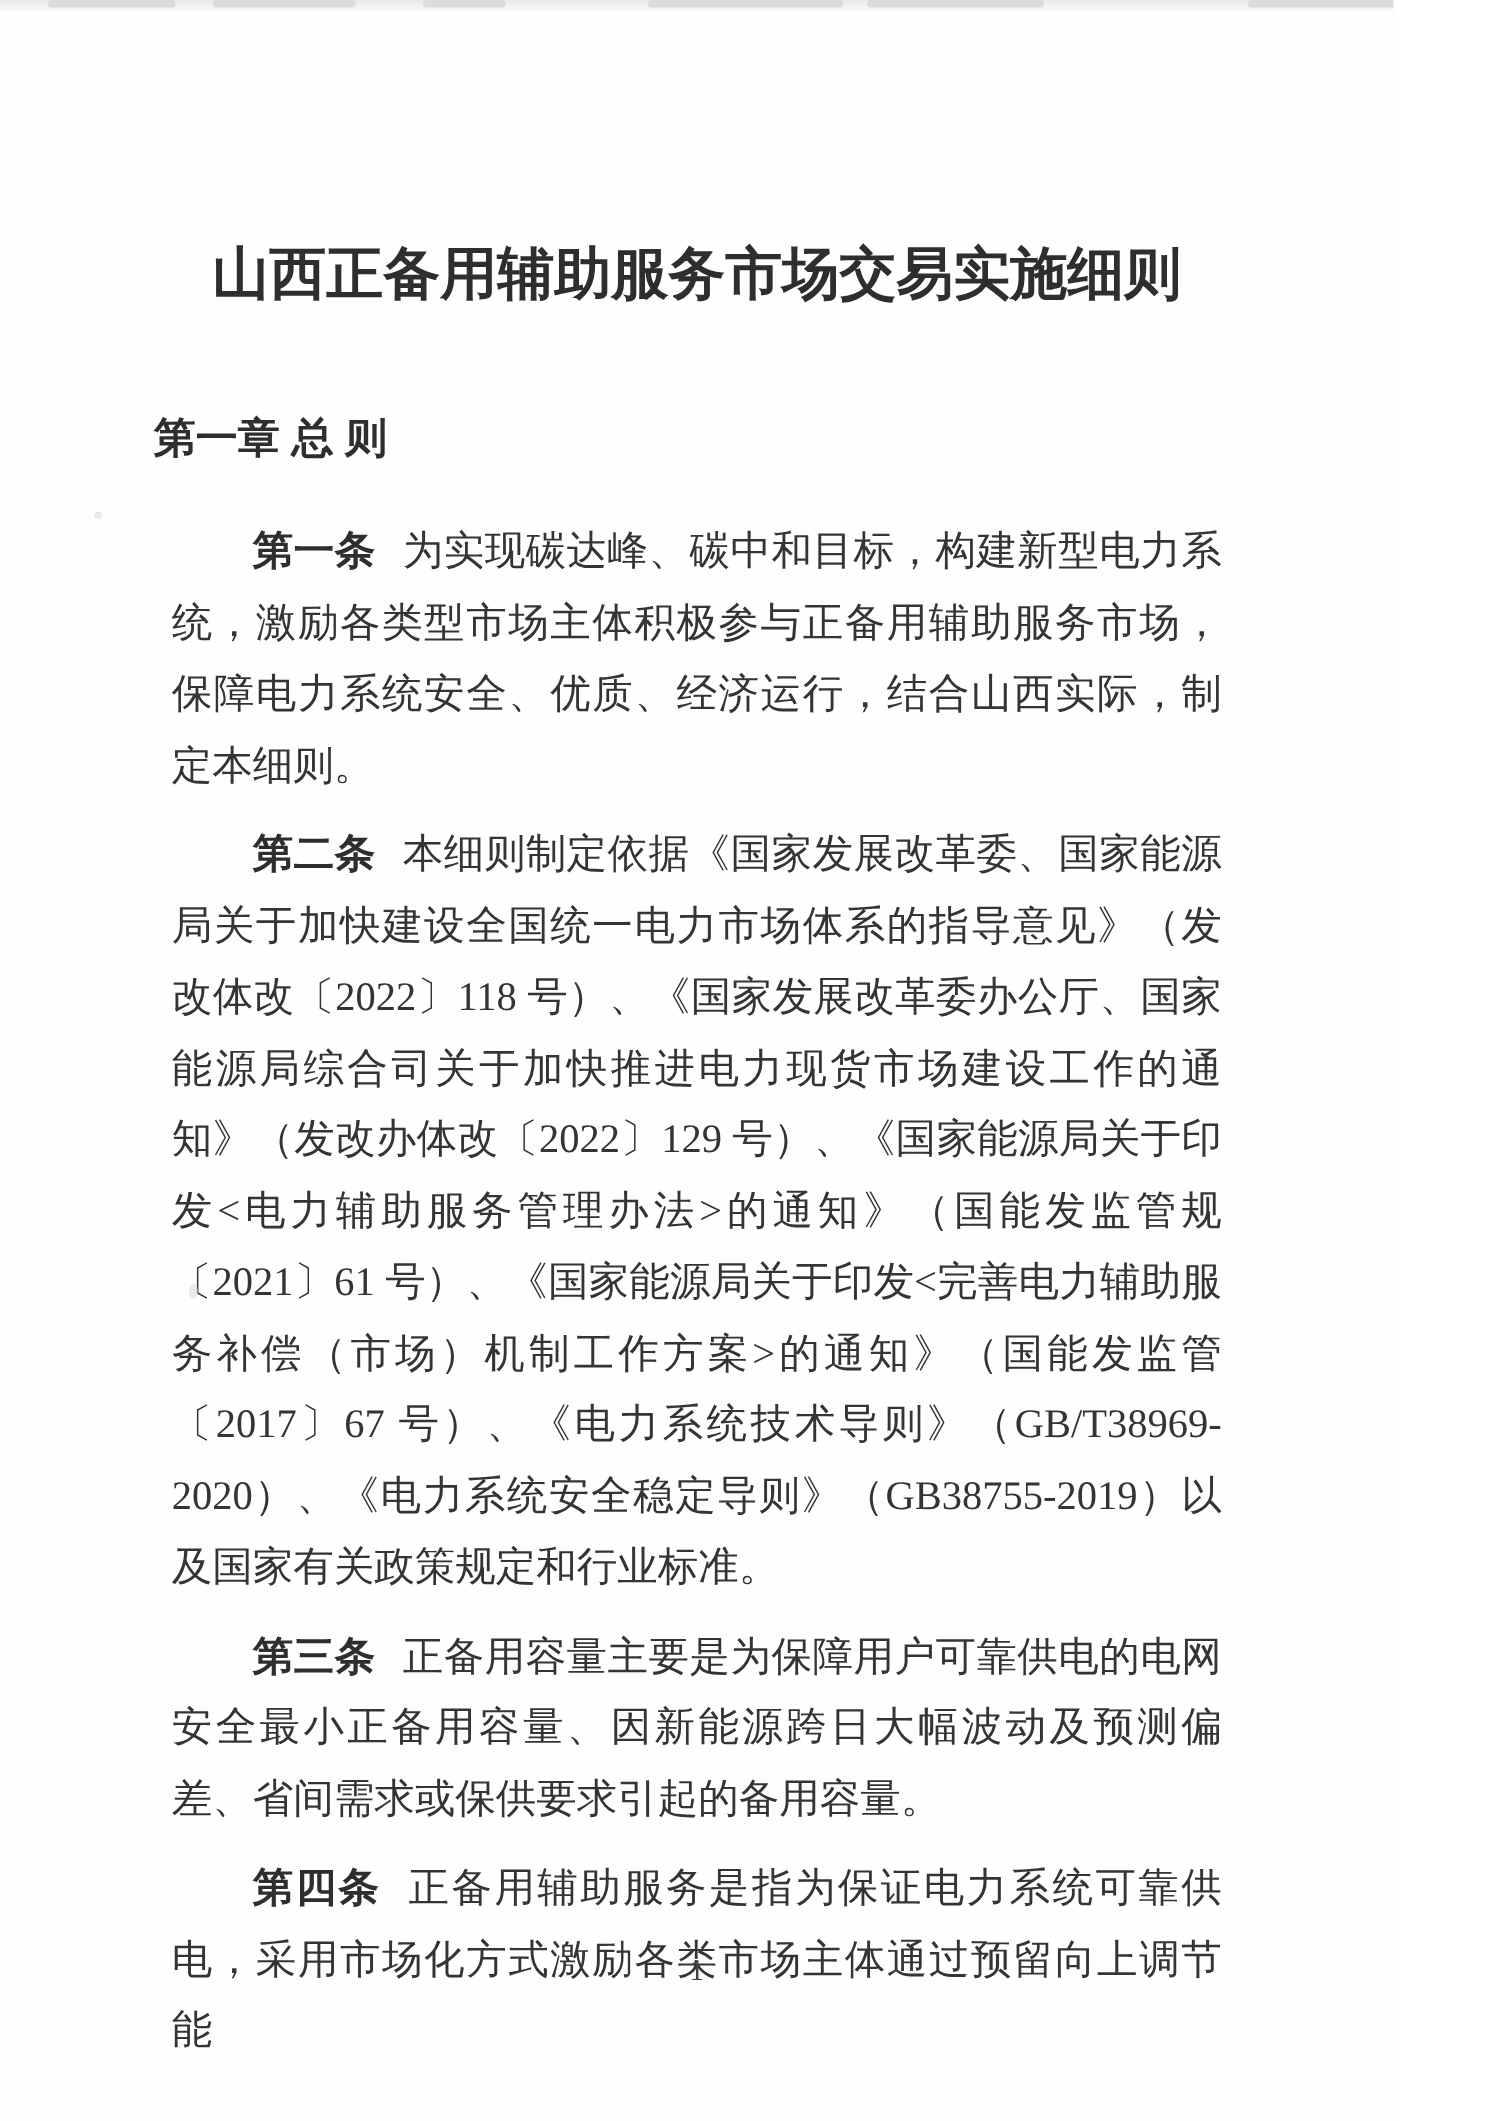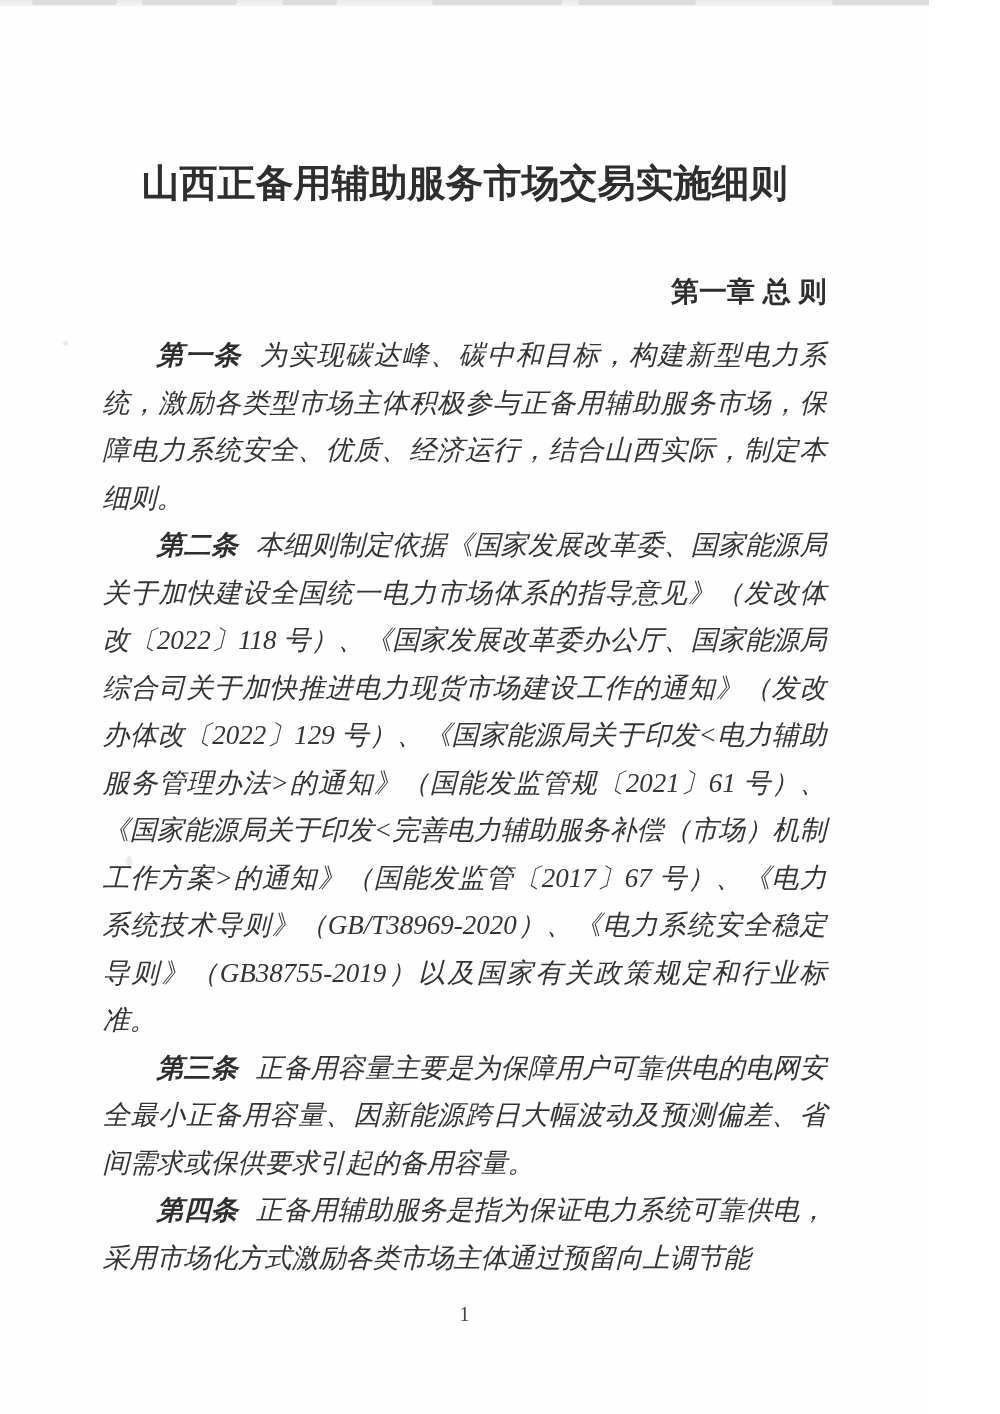--- a/index.html
+++ b/index.html
@@ -55,39 +55,38 @@
     font-family: "Liberation Sans", "DejaVu Sans", sans-serif;
     font-weight: bold;
     font-size: 38px;
     line-height: 50px;
     color: #2e2e2e;
   }
   .doc-title .title-line { display: block; }
   .chapter {
     margin: 0;
     padding-top: 64px;
-    text-align: right;
+    text-align: left;
     font-family: "Liberation Sans", "DejaVu Sans", sans-serif;
     font-weight: bold;
     font-size: 28px;
     line-height: 40px;
     color: #2e2e2e;
     white-space: pre-wrap;
   }
   .body-text {
     padding-top: 20px;
     font-size: 27px;
     line-height: 47.5px;
     text-align: justify;
     text-justify: inter-ideograph;
   }
   .body-text p {
-    margin: 0;
+    margin: 12px;
     text-indent: 54px;
-    font-style: italic;
   }
   .body-text .lbl {
     font-weight: bold;
     margin-right: 18px;
     color: #2e2e2e;
   }
   .page-number {
     position: absolute;
     left: 0; right: 0;
     top: 1303px;

